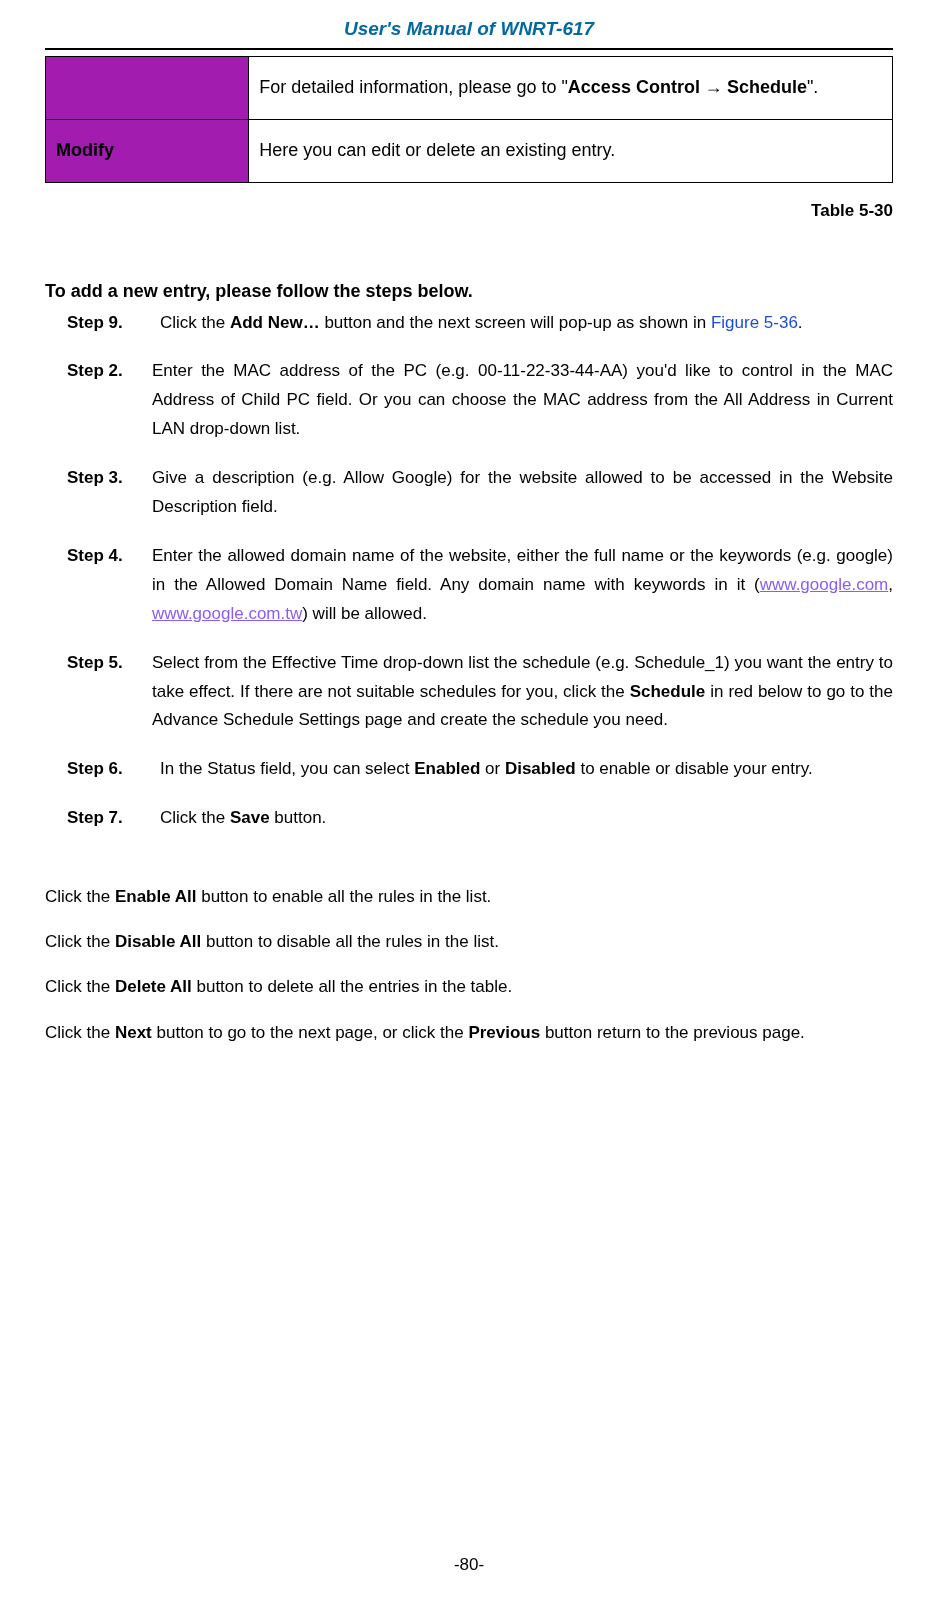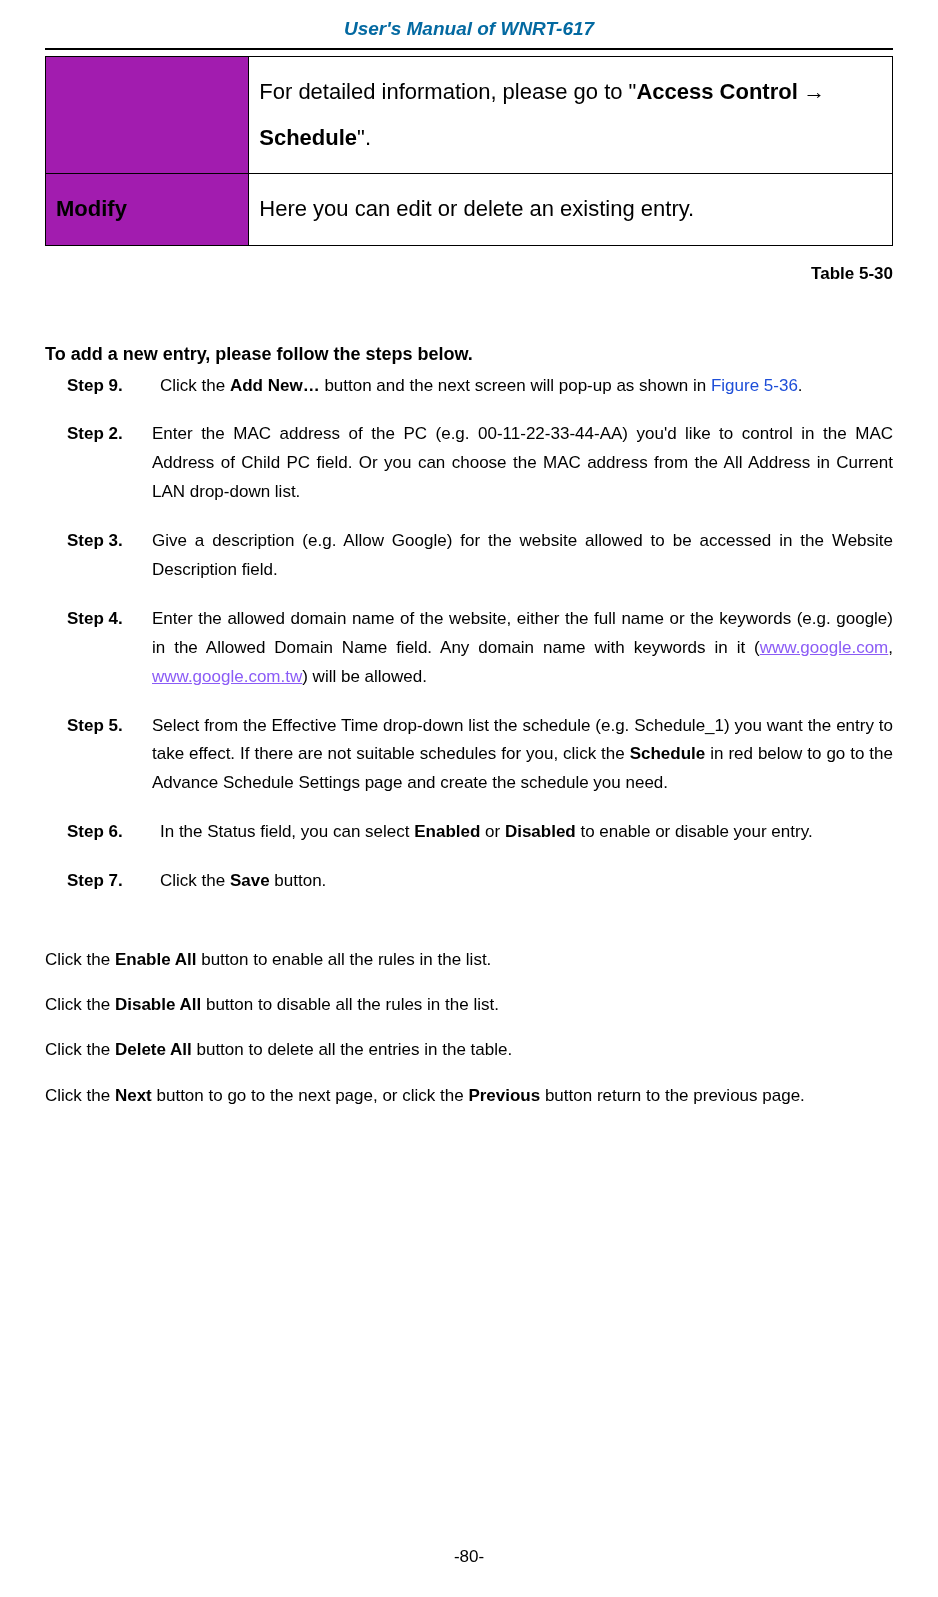--- a/index.html
+++ b/index.html
@@ -25,21 +25,21 @@
     }
     table.info-table {
       width: 100%;
       border-collapse: collapse;
       margin-bottom: 18px;
     }
     table.info-table td, table.info-table th {
       border: 1px solid black;
       padding: 12px 10px;
       vertical-align: top;
-      font-size: 22px;
+      font-size: 18px;
       line-height: 2.1;
       margin-top: 28px;
     }
     td.label-cell {
       background: #a21caf;
       font-weight: bold;
       width: 24%;
     }
     td.content-cell {
       width: 76%;
@@ -86,21 +86,21 @@
     .bold { font-weight: bold; }
     .link {
       color: #8b5cf6;
       text-decoration: underline;
     }
     .link-ref {
       color: #1d4ed8;
     }
     .footer {
       position: absolute;
-      bottom: 30px;
+      bottom: 22px;
       left: 0;
       right: 0;
       text-align: center;
       font-size: 17px;
     }
     .arrow {
       font-family: serif;
     }
   </style>
 </head>

